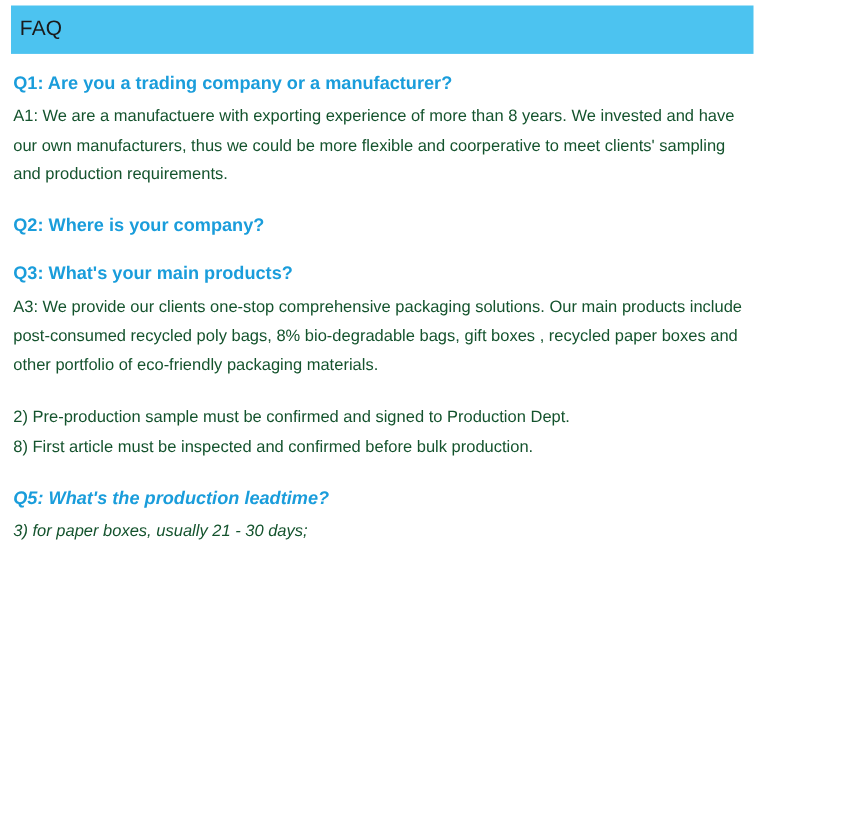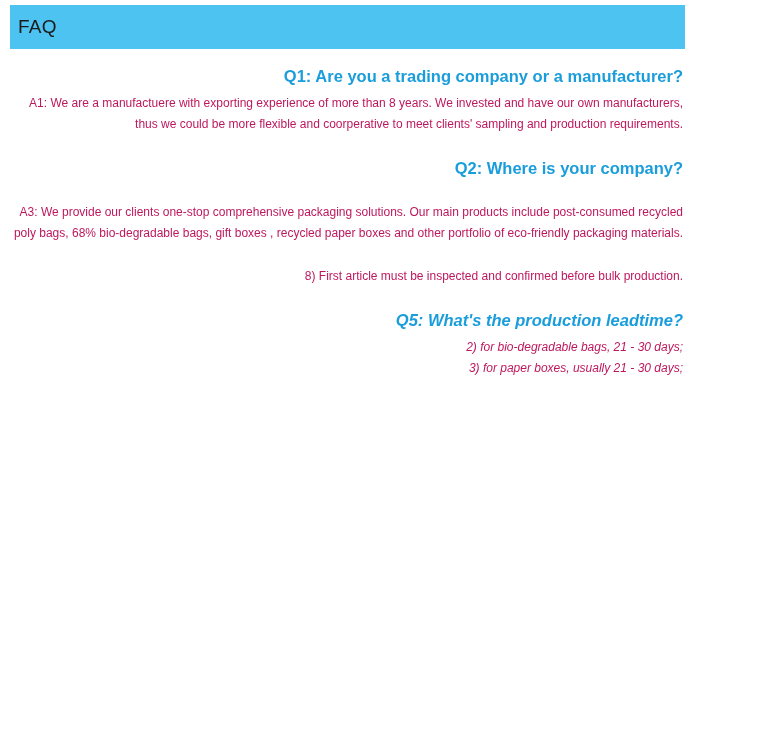--- a/index.html
+++ b/index.html
@@ -31,36 +31,35 @@
     font-size: 19px;
     color: #1a1a1a;
     font-family: "Liberation Sans", sans-serif;
     letter-spacing: 0.2px;
   }
   .faq-body {
     padding: 16px 12px 0 12px;
   }
   .qa-block {
     margin-bottom: 22px;
-    text-align: right;
   }
   .qa-block:last-child {
     margin-bottom: 0;
     font-style: italic;
   }
   .question {
     color: #1a9ddb;
     font-size: 16.5px;
     font-weight: bold;
     margin: 0 0 6px 0;
     line-height: 1.35;
   }
   .answer {
-    color: #be185d;
-    font-size: 12px;
+    color: #14532d;
+    font-size: 15px;
     line-height: 1.75;
     margin: 0;
     max-width: 740px;
   }
   .answer-line {
     display: block;
   }
 </style>
 </head>
 <body>
@@ -78,33 +77,34 @@
       <p class="answer">
         <span class="answer-line">A1: We are a manufactuere with exporting experience of more than 8 years. We invested and have our own manufacturers, thus we could be more flexible and coorperative to meet clients' sampling and production requirements.</span>
       </p>
     </div>
 
     <div class="qa-block">
       <p class="question">Q2: Where is your company?</p>
     </div>
 
     <div class="qa-block">
+      <p class="question">Q3: What's your main products?</p>
       <p class="answer">
-        <span class="answer-line">A3: We provide our clients one-stop comprehensive packaging solutions. Our main products include post-consumed recycled poly bags, 68% bio-degradable bags, gift boxes , recycled paper boxes and other portfolio of eco-friendly packaging materials.</span>
+        <span class="answer-line">A3: We provide our clients one-stop comprehensive packaging solutions. Our main products include post-consumed recycled poly bags, 8% bio-degradable bags, gift boxes , recycled paper boxes and other portfolio of eco-friendly packaging materials.</span>
       </p>
     </div>
 
     <div class="qa-block">
       <p class="answer">
+        <span class="answer-line">2) Pre-production sample must be confirmed and signed to Production Dept.</span>
         <span class="answer-line">8) First article must be inspected and confirmed before bulk production.</span>
       </p>
     </div>
 
     <div class="qa-block">
       <p class="question">Q5: What's the production leadtime?</p>
       <p class="answer">
-        <span class="answer-line">2) for bio-degradable bags, 21 - 30 days;</span>
         <span class="answer-line">3) for paper boxes, usually 21 - 30 days;</span>
       </p>
     </div>
 
   </div>
 </div>
 
 </body></html>

